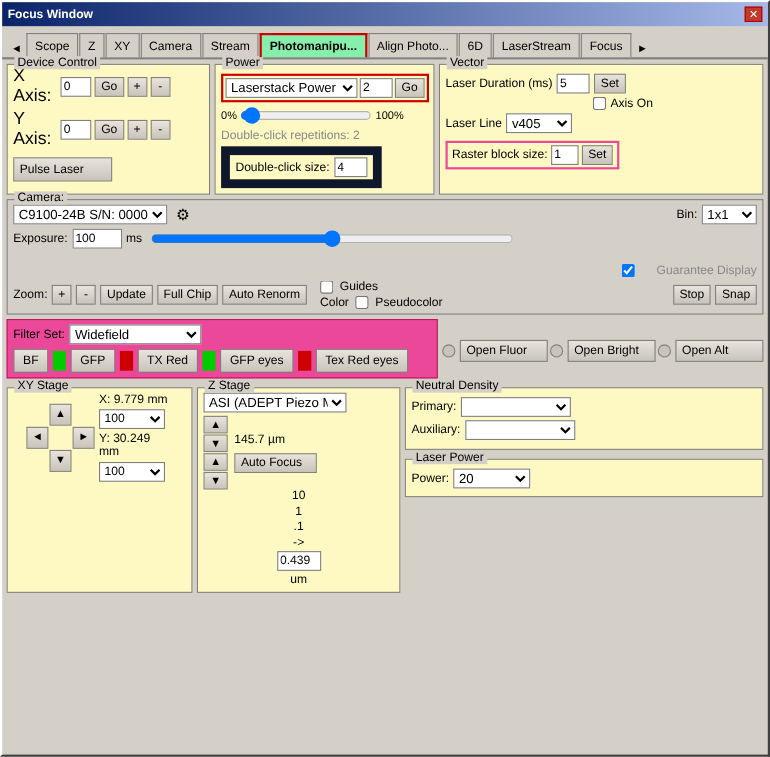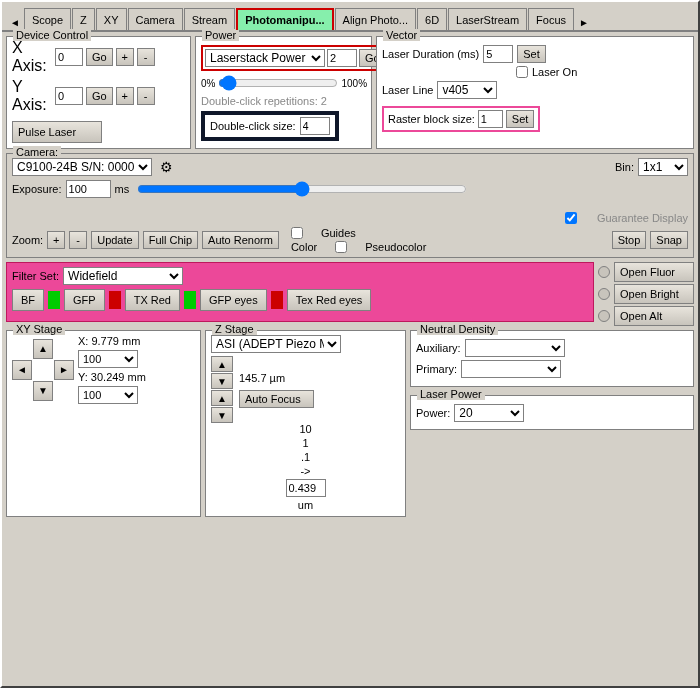--- a/index.html
+++ b/index.html
@@ -81,34 +81,34 @@
     .top-section {
       display: flex;
       gap: 4px;
       margin-bottom: 4px;
     }
     
     .group-box {
       border: 1px solid #808080;
       padding: 2px 5px 5px;
       position: relative;
-      background: #ffffff;
+      background: #fef9c3;
     }
     
     .group-label {
       position: absolute;
       top: -8px;
       left: 6px;
       background: #d4d0c8;
       padding: 0 3px;
       font-size: 11px;
     }
     
     .device-control { width: 185px; }
-    .power-group { width: 177px; }
+    .power-group { width: 200px; }
     .vector-group { flex: 1; }
     
     .axis-row {
       display: flex;
       align-items: center;
       gap: 3px;
       margin-bottom: 3px;
     }
     
     .axis-label { width: 40px; font-size: 16px; }
@@ -172,21 +172,21 @@
       display: flex;
       align-items: center;
       gap: 3px;
       font-size: 10px;
       margin-bottom: 4px;
     }
     
     .slider { width: 120px; }
     
     .double-click-outline {
-      border: 4px solid #0f172a;
+      border: 8px solid #0f172a;
       padding: 2px 5px;
       display: inline-flex;
       align-items: center;
       gap: 4px;
     }
     
     .raster-outline {
       border: 2px solid #ec4899;
       padding: 2px 4px;
       display: inline-flex;
@@ -244,21 +244,21 @@
     }
     
     .zoom-row {
       display: flex; align-items: center; gap: 4px;
     }
     
     .guides-col {
       display: flex; flex-direction: column; gap: 2px; margin-left: 8px;
     }
     
-    .guides-row { display: flex; align-items: center; gap: 18px; }
+    .guides-row { display: flex; align-items: center; gap: 6px; }
     
     .snap-stop-col {
       display: flex; gap: 4px; margin-left: auto;
     }
     
     
     .filter-section {
       border: 1px solid #be185d;
       padding: 4px 5px;
       margin-bottom: 4px;
@@ -290,30 +290,30 @@
     }
     
     
     .bottom-section {
       display: flex; gap: 4px;
       margin-top: 2px;
     }
     
     .xy-stage-group {
       border: 1px solid #808080;
+      padding: 4px 17px 5px;
+      position: relative;
+      width: 169px;
+    }
+    
+    .z-stage-group {
+      border: 1px solid #808080;
       padding: 4px 5px 5px;
       position: relative;
-      width: 195px;
-    }
-    
-    .z-stage-group {
-      border: 1px solid #808080;
-      padding: 4px 5px 5px;
-      position: relative;
-      width: 201px;
+      width: 185px;
     }
     
     .xy-controls {
       display: flex; align-items: center; gap: 4px;
     }
     
     .xy-arrows {
       display: grid;
       grid-template-columns: 20px 20px 20px;
       grid-template-rows: 20px 20px 20px;
@@ -390,20 +390,24 @@
       width: 12px; height: 12px;
     }
     
     .grayed { color: #888; }
   </style>
 </head>
 <body>
 
 <div class="window">
 
+  <div class="title-bar">
+    <span class="title-bar-text">Focus Window</span>
+    <div class="title-bar-close">✕</div>
+  </div>
 
   <div class="tab-bar">
     <span class="tab-arrow">◄</span>
     <div class="tab-btn">
         <span>Scope</span>
       </div>
     <div class="tab-btn">
         <span>Z</span>
       </div>
     <div class="tab-btn">
@@ -494,21 +498,21 @@
         
         <div class="vector-row">
           <span>Laser Duration (ms)</span>
           <input type="text" style="width: 30px;" value="5">
           <button class="btn">Set</button>
         </div>
         
         <div class="laser-on-row">
           <span style="display:inline-block; width:130px;"></span>
           <input type="checkbox" style="">
-          <span>Laser On</span>
+          <span>Axis On</span>
         </div>
         
         <div class="laser-line-row">
           <span>Laser Line</span>
           <select style="width: 60px;">
             <option>v405</option>
           </select>
         </div>
         
         <div class="raster-outline" style="margin-top: 4px;">
@@ -590,21 +594,21 @@
           <button class="channel-btn">GFP</button>
           <span class="color-indicator" style="background: #cc0000;"></span>
           <button class="channel-btn">TX Red</button>
           <span class="color-indicator" style="background: #00cc00;"></span>
           <button class="channel-btn">GFP eyes</button>
           <span class="color-indicator" style="background: #cc0000;"></span>
           <button class="channel-btn">Tex Red eyes</button>
         </div>
       </div>
 
-      <div style="display: flex; flex-direction: column; gap: 2px; justify-content: space-between;">
+      <div style="display: flex; flex-direction: row; gap: 2px; justify-content: space-between;">
         <div style="display: flex; align-items: center; gap: 4px;">
           <span class="bulb-icon"></span>
           <button class="btn filter-open-btn">Open Fluor</button>
         </div>
         <div style="display: flex; align-items: center; gap: 4px;">
           <span class="bulb-icon"></span>
           <button class="btn filter-open-btn">Open Bright</button>
         </div>
         <div style="display: flex; align-items: center; gap: 4px;">
           <span class="bulb-icon"></span>
@@ -676,28 +680,28 @@
           <input type="text" class="z-input" value="0.439" style="">
           <span>um</span>
         </div>
       </div>
 
       <div style="display: flex; flex-direction: column; gap: 4px; flex: 1;">
         <div class="group-box" style="padding-top: 8px;">
           <span class="group-label">Neutral Density</span>
 
           <div class="nd-row">
-            <span>Auxiliary:</span>
+            <span>Primary:</span>
             <select class="nd-select">
               <option></option>
             </select>
           </div>
 
           <div class="nd-row">
-            <span>Primary:</span>
+            <span>Auxiliary:</span>
             <select class="nd-select">
               <option></option>
             </select>
           </div>
         </div>
 
         <div class="group-box laser-power-group" style="padding-top: 8px;">
           <span class="group-label">Laser Power</span>
 
           <div class="nd-row">

